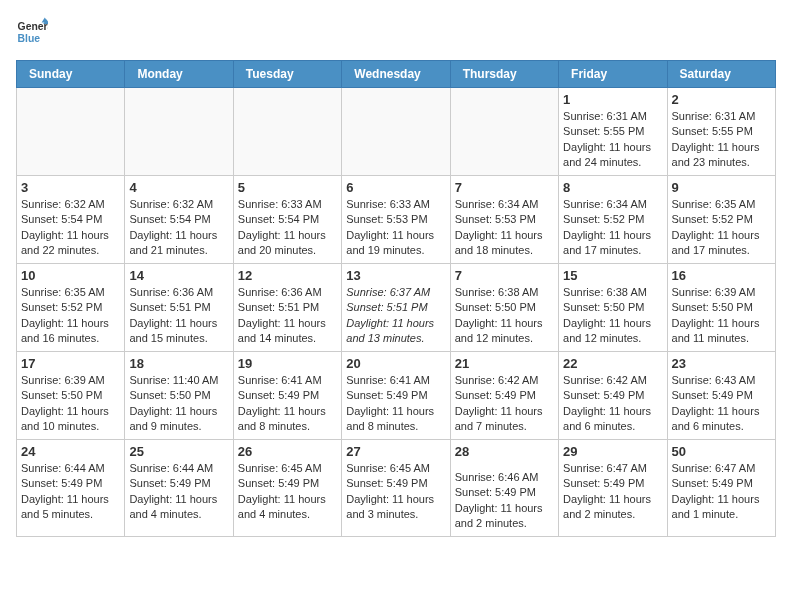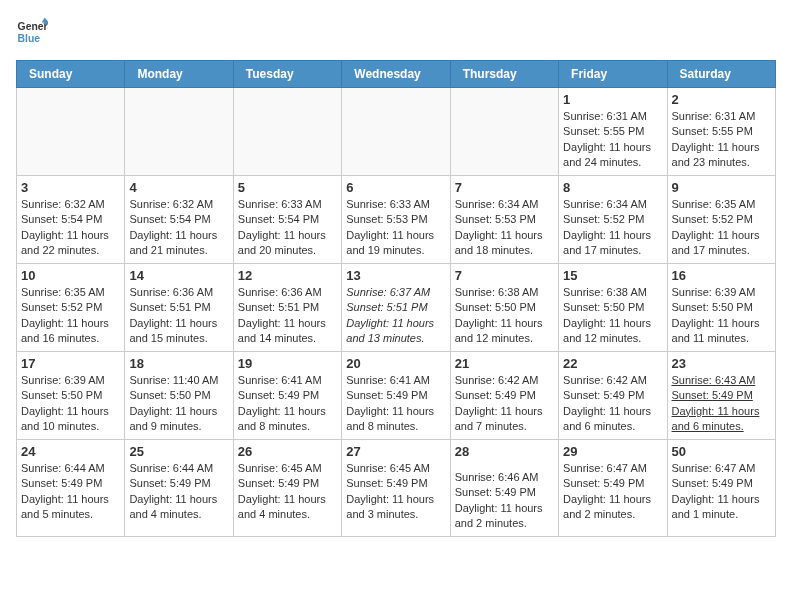--- a/index.html
+++ b/index.html
@@ -250,21 +250,21 @@
 Daylight: 11 hours and 7 minutes.</div>
         </td>
         <td>
           <span class="day-number">22</span>
           <div class="day-info" style="white-space: pre-line;">Sunrise: 6:42 AM
 Sunset: 5:49 PM
 Daylight: 11 hours and 6 minutes.</div>
         </td>
         <td>
           <span class="day-number">23</span>
-          <div class="day-info" style="white-space: pre-line; text-decoration: underline;">Sunrise: 6:43 AM
+          <div class="day-info" style="white-space: pre-line;">Sunrise: 6:43 AM
 Sunset: 5:49 PM
 Daylight: 11 hours and 6 minutes.</div>
         </td>
       </tr>
       <tr>
         <td>
           <span class="day-number">24</span>
           <div class="day-info" style="white-space: pre-line;">Sunrise: 6:44 AM
 Sunset: 5:49 PM
 Daylight: 11 hours and 5 minutes.</div>

